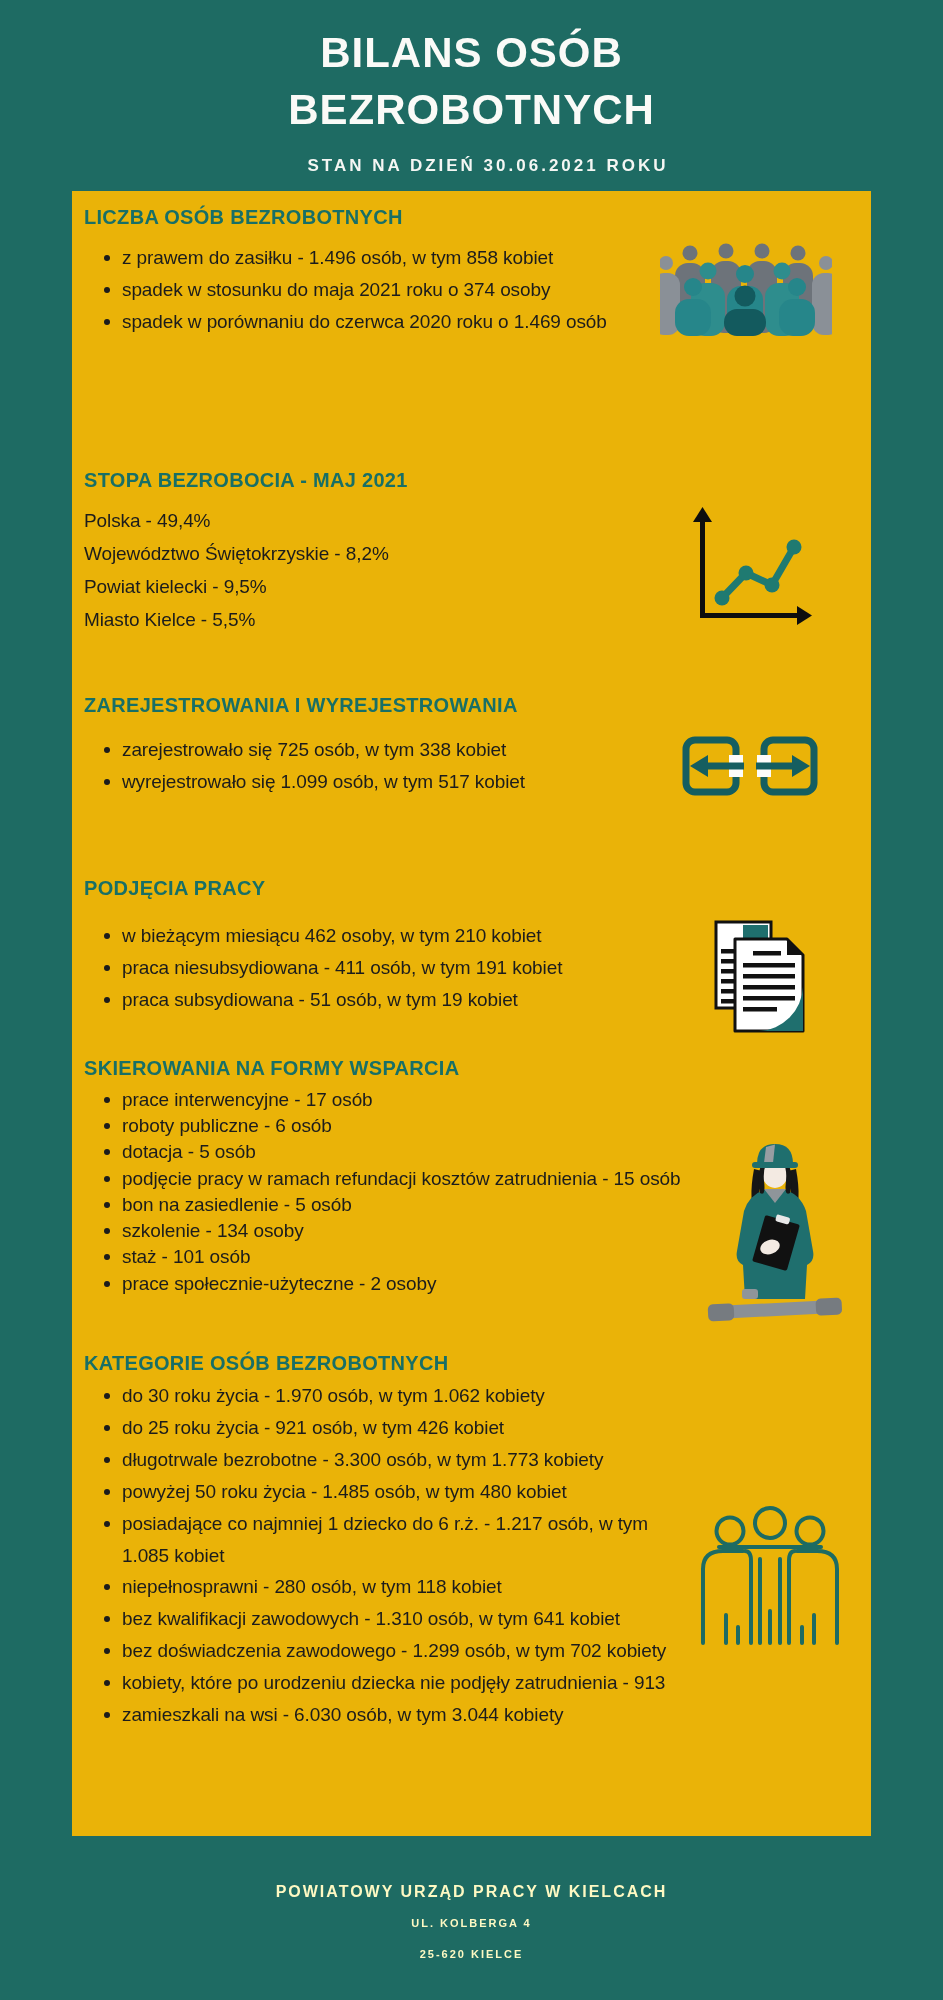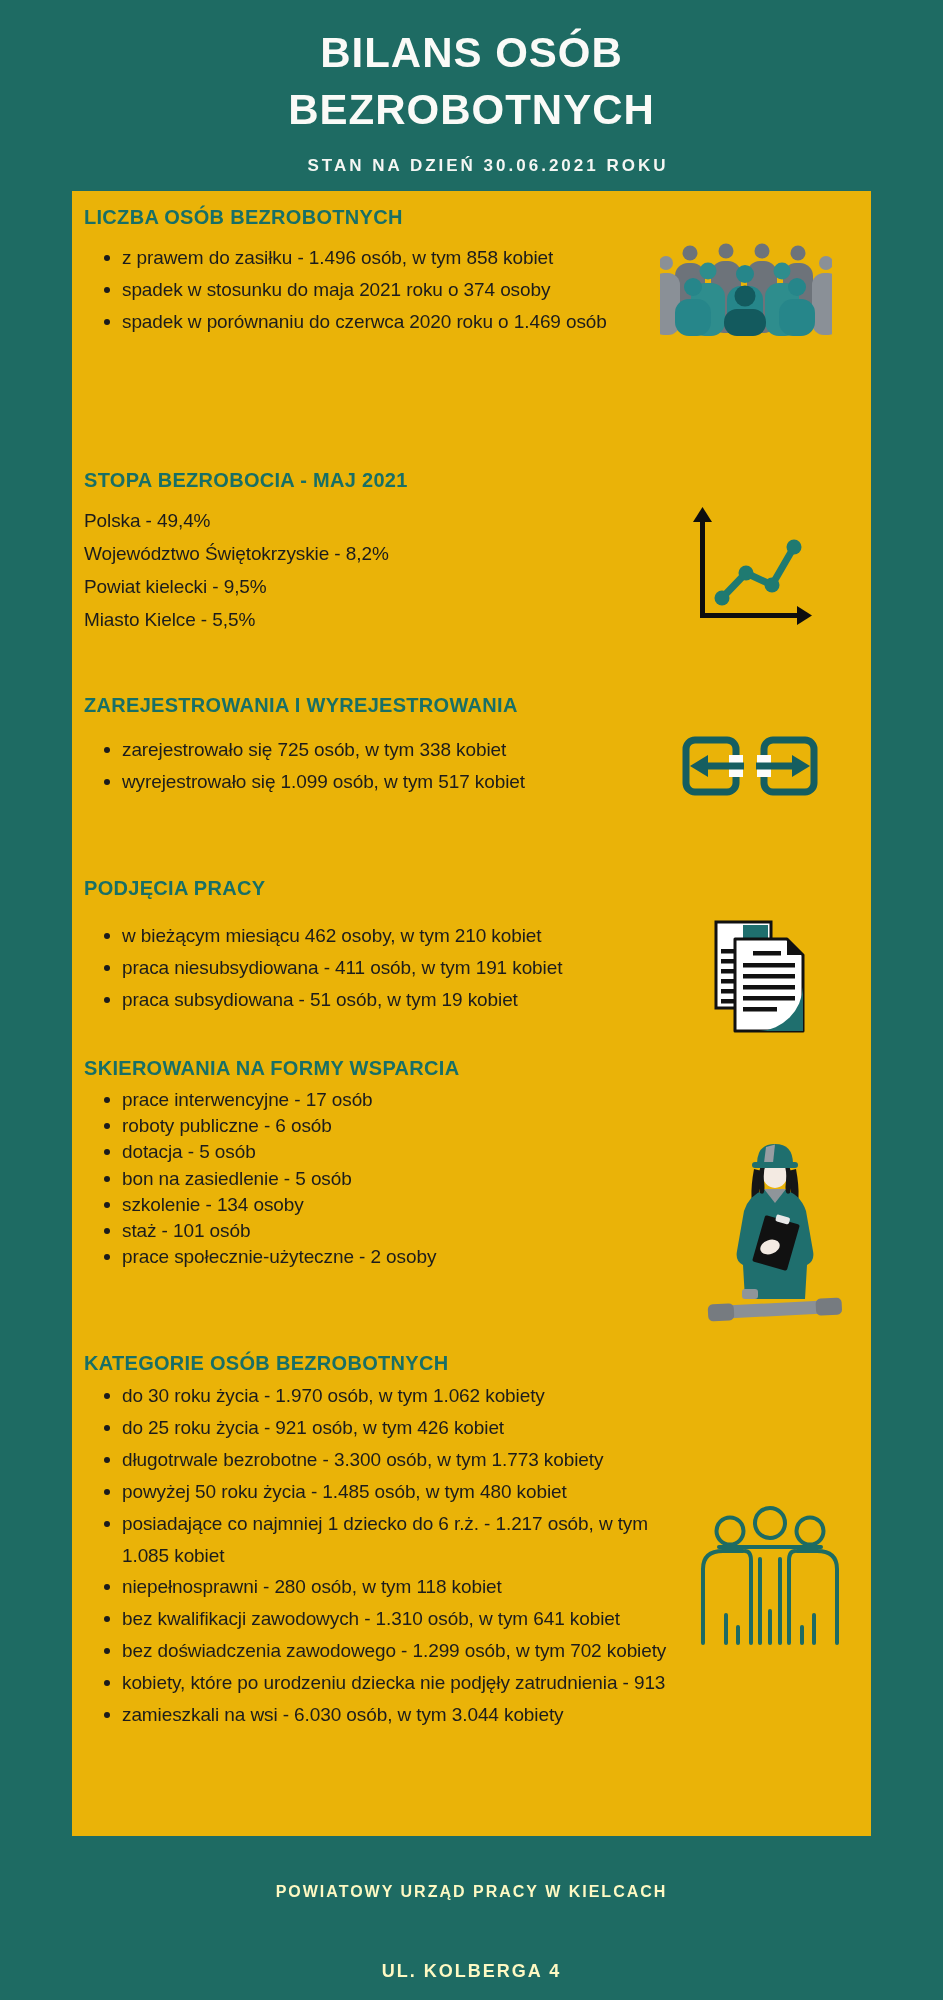--- a/index.html
+++ b/index.html
@@ -87,21 +87,21 @@
   
   .footer {
     position: absolute;
     top: 1876px; left: 0; width: 100%;
     text-align: center;
     color: #fef9c3;
     font-weight: bold;
     letter-spacing: 2px;
   }
   .footer .f1 { font-size: 16px; line-height: 32px; }
-  .footer .f2, .footer .f3 { font-size: 18px; line-height: 31px; margin-top: 48px; }
+  .footer .f2, .footer .f3 { font-size: 11px; line-height: 31px; }
 </style>
 </head>
 <body>
 
 <div class="page">
 
   <div class="title">
     <div>BILANS OSÓB</div>
     <div>BEZROBOTNYCH</div>
   </div>
@@ -234,20 +234,21 @@
         <rect x="30" y="88" width="34" height="4.5"></rect>
       </g>
     </svg>
 
     <div class="sec" style="top:866px;">
       <h2>SKIEROWANIA NA FORMY WSPARCIA</h2>
       <ul class="bullets tight w565" style="margin-top:7px;">
         <li>prace interwencyjne - 17 osób</li>
         <li>roboty publiczne - 6 osób</li>
         <li>dotacja - 5 osób</li>
+        <li>podjęcie pracy w ramach refundacji kosztów zatrudnienia - 15 osób</li>
         <li>bon na zasiedlenie - 5 osób</li>
         <li>szkolenie - 134 osoby</li>
         <li>staż - 101 osób</li>
         <li>prace społecznie-użyteczne - 2 osoby</li>
       </ul>
     </div>
 
     <svg class="icon" style="left:628px; top:940px;" width="150" height="200" viewBox="0 0 150 200">
 
       <g transform="rotate(-3 75 180)">

